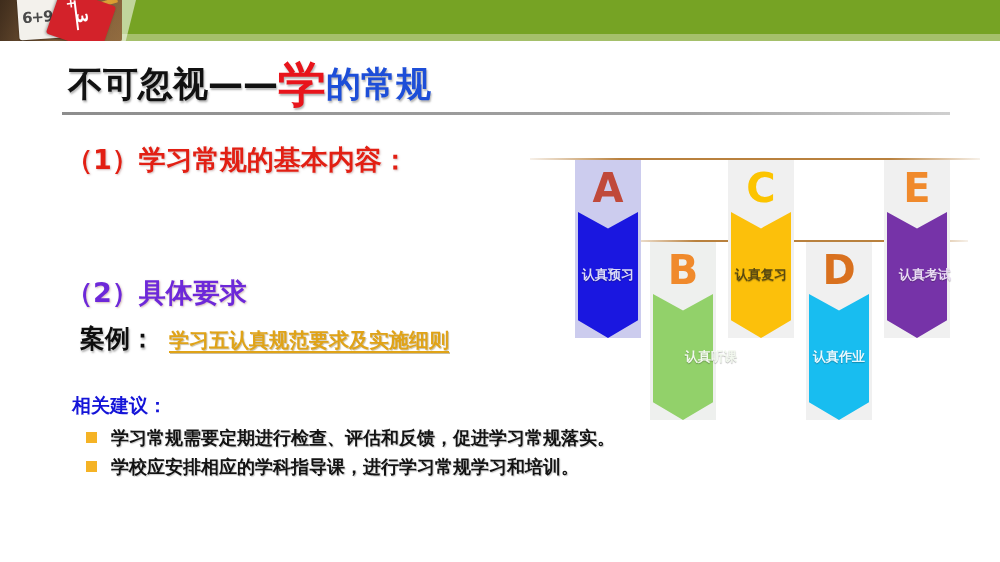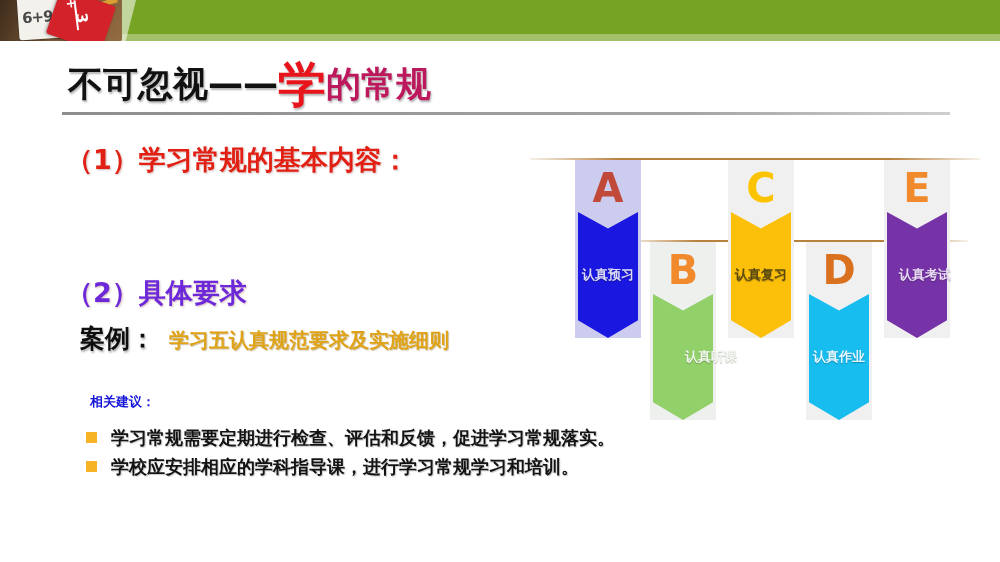--- a/index.html
+++ b/index.html
@@ -124,21 +124,21 @@
     position: absolute;
     left: 68px; top: 62px;
     white-space: nowrap;
     font-family: "DejaVu Sans", "Liberation Sans", sans-serif;
     font-weight: 700;
     font-size: 35px;
     line-height: 44px;
     color: #111111;
     text-shadow: 1px 2px 2px rgba(120,120,120,.55);
   }
-  .title .red { color: #be185d; }
+  .title .red { color: #1d4ed8; }
   .title .big-red {
     color: #e8141b;
     font-size: 48px;
     line-height: 44px;
     vertical-align: -5px;
   }
   .title-rule {
     position: absolute;
     left: 62px; top: 112px;
     width: 888px; height: 3px;
@@ -177,34 +177,34 @@
     font-size: 25px;
     font-weight: 700;
     color: #0e0e0e;
     text-shadow: 1px 2px 2px rgba(130,130,130,.6);
     margin-right: 14px;
   }
   .case-link {
     font-size: 20px;
     font-weight: 700;
     color: #e0a317;
+    text-decoration: underline;
     text-underline-offset: 4px;
     text-decoration-thickness: 2px;
     text-shadow: 1px 1px 1px rgba(140,110,40,.45);
   }
 
   
   .sugg-title {
     position: absolute;
     left: 72px; top: 393px;
-    font-size: 13px;
+    font-size: 19px;
     font-weight: 700;
     color: #1414d8;
     white-space: nowrap;
-    margin-left: 18px;
   }
   .bullets {
     position: absolute;
     left: 86px; top: 423px;
   }
   .bullet-row {
     display: flex;
     align-items: center;
     height: 29px;
     white-space: nowrap;

